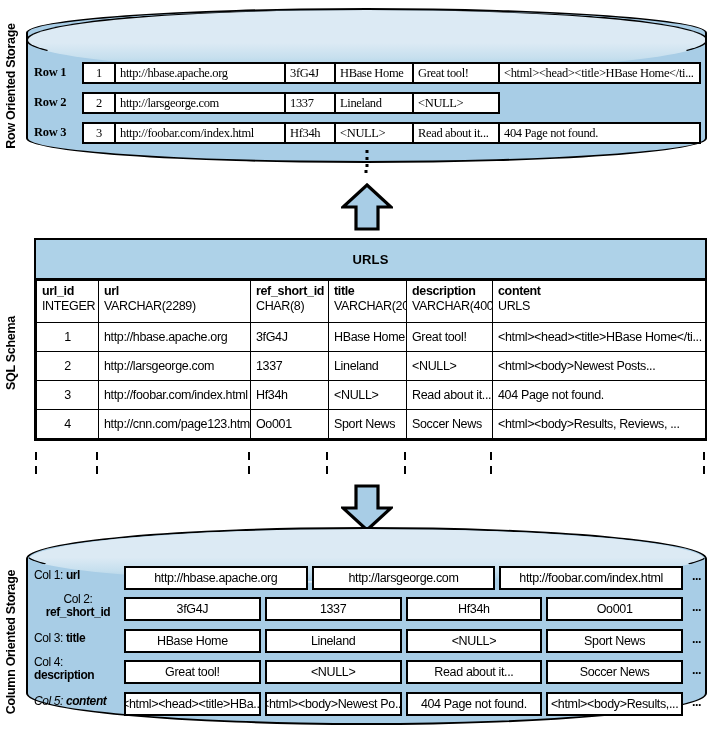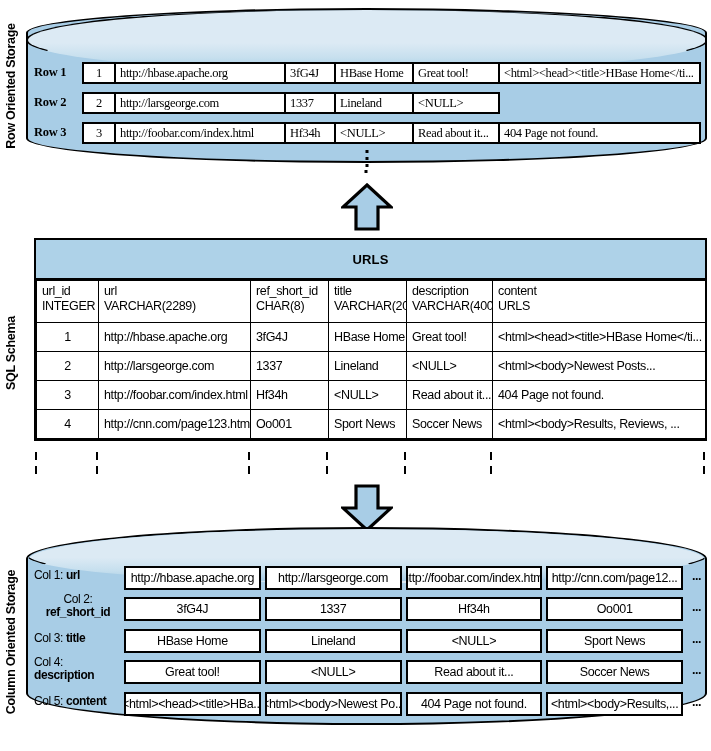--- a/index.html
+++ b/index.html
@@ -131,21 +131,21 @@
     padding: 2px 5px;
     white-space: nowrap;
     overflow: hidden;
     height: 29px;
   }
   table.sql tr.hdr td {
     vertical-align: top;
     padding-top: 3px;
     height: 42px;
   }
-  .colname { font-weight: 400; display: block; line-height: 15px; }
+  .colname { font-weight: 700; display: block; line-height: 15px; }
   .coltype { font-weight: 400; display: block; line-height: 15px; }
   td.num { text-align: center; }
 
   .dashline {
     position: absolute;
     width: 2px;
     height: 26px;
     background: repeating-linear-gradient(#000 0 8px, transparent 8px 14px);
   }
 
@@ -328,21 +328,20 @@
   </div>
 
   <div class="col-label" style="top:40px;">
     <span>Col 1:</span>
     <b>url</b>
   </div>
   <div class="col-strip" style="top:37px;">
     <div class="cell c">http://hbase.apache.org</div>
     <div class="cell c">http://larsgeorge.com</div>
     <div class="cell c">http://foobar.com/index.html</div>
-    <div class="cell c">http://cnn.com/page12...</div>
   </div>
   <div class="col-ellipsis" style="top:40px;">...</div>
 
   <div class="col-label" style="top:64px;text-align:center;">
     <span>Col 2:</span><br>
     <b>ref_short_id</b>
   </div>
   <div class="col-strip" style="top:68px;">
     <div class="cell c">3fG4J</div>
     <div class="cell c">1337</div>
@@ -368,21 +367,21 @@
     <b>description</b>
   </div>
   <div class="col-strip" style="top:131px;">
     <div class="cell c">Great tool!</div>
     <div class="cell c">&lt;NULL&gt;</div>
     <div class="cell c">Read about it...</div>
     <div class="cell c">Soccer News</div>
   </div>
   <div class="col-ellipsis" style="top:134px;">...</div>
 
-  <div class="col-label" style="top:166px;">
+  <div class="col-label" style="top:166px;font-style:italic;">
     <span>Col 5:</span>
     <b>content</b>
   </div>
   <div class="col-strip" style="top:163px;">
     <div class="cell c">&lt;html&gt;&lt;head&gt;&lt;title&gt;HBa...</div>
     <div class="cell c">&lt;html&gt;&lt;body&gt;Newest Po...</div>
     <div class="cell c">404 Page not found.</div>
     <div class="cell c">&lt;html&gt;&lt;body&gt;Results,...</div>
   </div>
   <div class="col-ellipsis" style="top:166px;">...</div>

